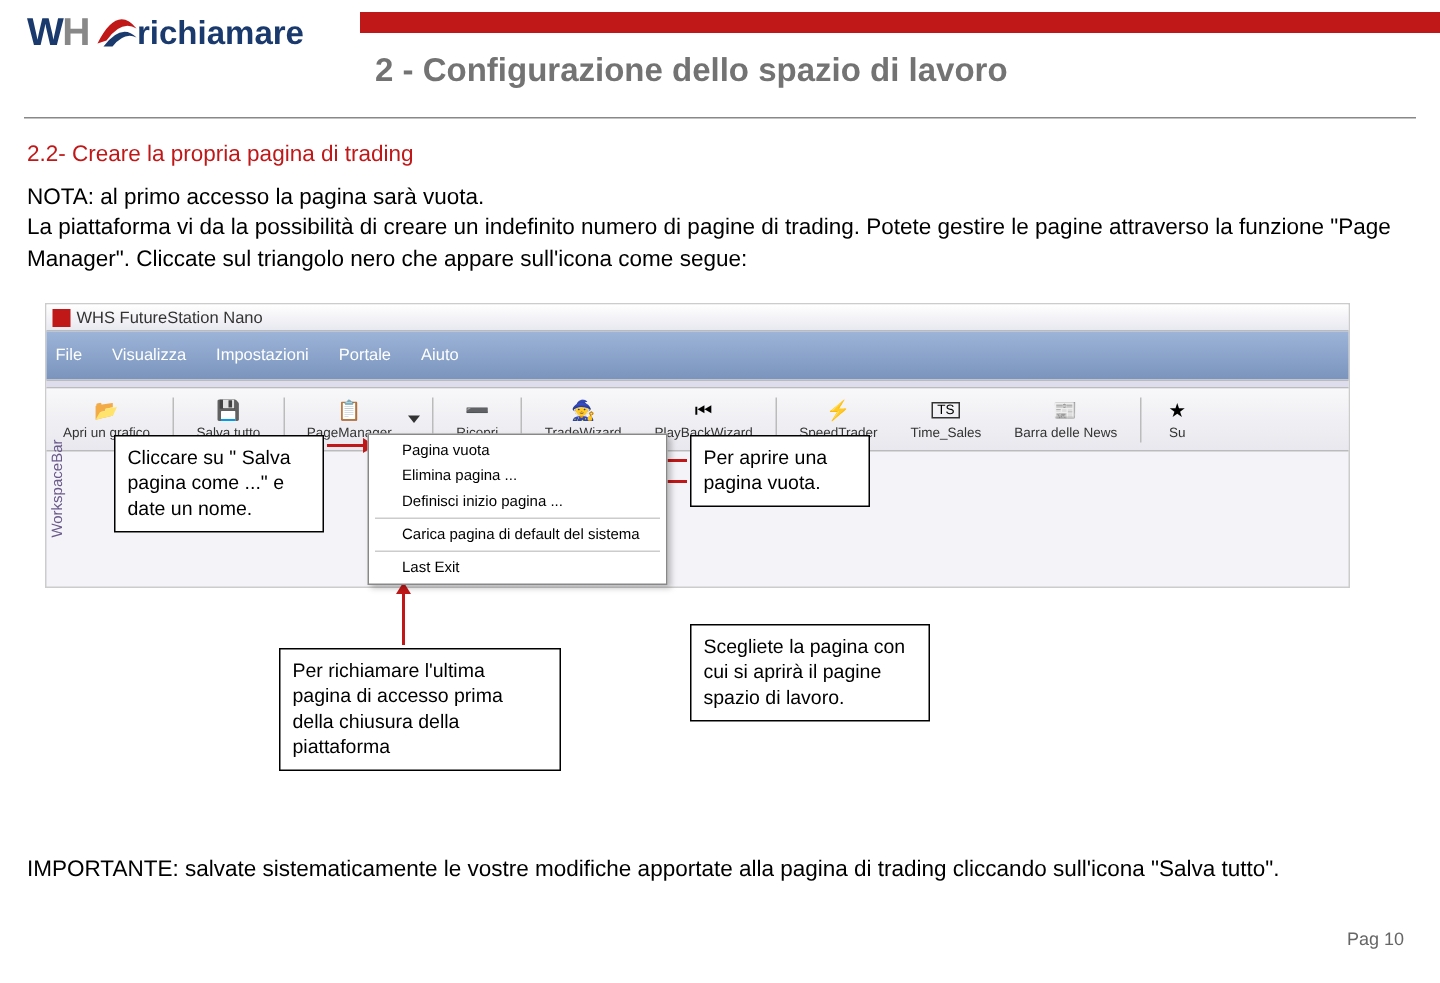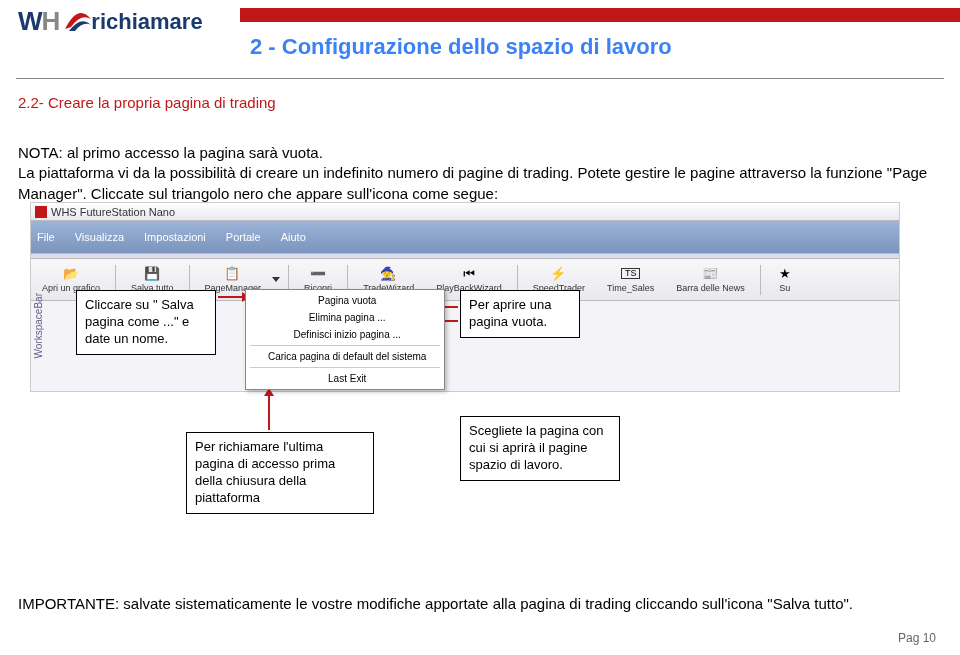--- a/index.html
+++ b/index.html
@@ -4,25 +4,25 @@
 <style>
   * { margin: 0; padding: 0; box-sizing: border-box; }
   body { width: 960px; height: 655px; background: #fff; font-family: Arial, sans-serif; position: relative; overflow: hidden; }
   .red-strip { position: absolute; top: 8px; left: 240px; width: 720px; height: 14px; background: #c01818; }
   .logo { position: absolute; top: 6px; left: 18px; display: flex; align-items: center; }
   .logo-w { font-size: 26px; font-weight: bold; color: #1a3a6e; letter-spacing: -1px; }
   .logo-h { font-size: 26px; font-weight: bold; color: #888; letter-spacing: -1px; }
   .logo-swoosh { width: 30px; height: 30px; position: relative; margin-left: 4px; }
   .logo-swoosh svg { width: 30px; height: 30px; }
   .logo-text { font-size: 22px; font-weight: bold; color: #1a3a6e; margin-left: -2px; }
-  .title { position: absolute; top: 34px; left: 250px; font-size: 22px; font-weight: bold; color: #3b82f6; }
+  .title { position: absolute; top: 34px; left: 250px; font-size: 22px; font-weight: bold; color: #737373; }
   .hr { position: absolute; top: 78px; left: 16px; width: 928px; height: 1px; background: #888; }
   .subtitle { position: absolute; top: 94px; left: 18px; font-size: 15px; color: #c01818; }
   .body-text { position: absolute; top: 122px; left: 18px; width: 920px; font-size: 15px; color: #000; line-height: 1.35; }
-  .screenshot-block { position: absolute; top: 202px; left: 30px; width: 870px; height: 190px; background: #f4f4f8; border: 1px solid #ccc; text-align: center; }
+  .screenshot-block { position: absolute; top: 202px; left: 30px; width: 870px; height: 190px; background: #f4f4f8; border: 1px solid #ccc; }
   .window-title-bar { height: 18px; background: linear-gradient(#fff,#e8e8f0); border-bottom: 1px solid #bbb; display: flex; align-items: center; padding: 0 4px; }
   .window-icon { width: 12px; height: 12px; background: #c01818; margin-right: 4px; }
   .window-title { font-size: 11px; color: #333; }
   .menu-bar { height: 32px; background: linear-gradient(#9db4d8,#7a94bd); display: flex; align-items: center; padding: 0 6px; gap: 20px; }
   .menu-item { font-size: 11px; color: #fff; }
   .divider-bar { height: 6px; background: #dde; border-top: 1px solid #bbb; border-bottom: 1px solid #bbb; }
   .toolbar { height: 42px; background: linear-gradient(#f8f8fa,#e8e8ee); display: flex; align-items: center; padding: 0 4px; gap: 8px; border-bottom: 1px solid #bbb; position: relative; }
   .tool-btn { display: flex; flex-direction: column; align-items: center; justify-content: center; height: 38px; padding: 0 6px; border: 1px solid transparent; gap: 2px; }
   .tool-btn .icon-box { width: 18px; height: 14px; display: flex; align-items: center; justify-content: center; }
   .tool-btn .icon-glyph { font-size: 13px; line-height: 1; }
@@ -34,22 +34,22 @@
   .context-item.bold { font-weight: bold; }
   .context-sep { height: 1px; background: #ccc; margin: 2px 4px; }
   .sidebar-rot { position: absolute; left: 2px; top: 90px; font-size: 10px; color: #6a5a8a; writing-mode: vertical-rl; transform: rotate(180deg); }
   .callout { position: absolute; background: #fff; border: 1px solid #000; padding: 6px 8px; font-size: 13px; color: #000; line-height: 1.3; }
   .arrow { position: absolute; height: 2px; background: #c01818; }
   .arrow::after { content: ""; position: absolute; width: 0; height: 0; }
   .arrow-right::after { right: -8px; top: -4px; border-left: 8px solid #c01818; border-top: 5px solid transparent; border-bottom: 5px solid transparent; }
   .arrow-left::after { left: -8px; top: -4px; border-right: 8px solid #c01818; border-top: 5px solid transparent; border-bottom: 5px solid transparent; }
   .arrow-up-line { position: absolute; width: 2px; background: #c01818; }
   .arrow-up-line::after { content:""; position:absolute; top:-8px; left:-4px; border-bottom:8px solid #c01818; border-left:5px solid transparent; border-right:5px solid transparent; }
-  .important { position: absolute; left: 18px; top: 570px; width: 920px; font-size: 15px; color: #000; line-height: 1.35; margin-top: 24px; }
-  .pagenum { position: absolute; right: 24px; bottom: 10px; font-size: 12px; color: #666; margin-left: 24px; }
+  .important { position: absolute; left: 18px; top: 570px; width: 920px; font-size: 15px; color: #000; line-height: 1.35; }
+  .pagenum { position: absolute; right: 24px; bottom: 22px; font-size: 12px; color: #666; margin-left: 24px; }
 </style>
 </head>
 <body>
 
 <div class="red-strip"></div>
 
 <div class="logo">
   <span class="logo-w">W</span>
     <span class="logo-h">H</span>
   <span class="logo-swoosh">
@@ -57,21 +57,21 @@
       <path d="M2 22 Q15 -4 28 12 Q18 6 8 20 Z" fill="#c01818"></path>
       <path d="M6 24 Q18 8 28 18 Q20 14 12 24 Z" fill="#1a3a6e"></path>
     </svg>
   </span>
   <span class="logo-text">richiamare</span>
 </div>
 
 <div class="title">2 - Configurazione dello spazio di lavoro</div>
 <div class="hr"></div>
 <div class="subtitle">2.2- Creare la propria pagina di trading</div>
-<div class="body-text" style="white-space: pre-line; margin-top: 21px;">NOTA: al primo accesso la pagina sarà vuota.
+<div class="body-text" style="white-space: pre-line;">NOTA: al primo accesso la pagina sarà vuota.
 La piattaforma vi da la possibilità di creare un indefinito numero di pagine di trading. Potete gestire le pagine attraverso la funzione "Page Manager". Cliccate sul triangolo nero che appare sull'icona come segue:</div>
 
 <div class="screenshot-block">
   <div class="window-title-bar">
     <span class="window-icon"></span>
     <span class="window-title">WHS FutureStation Nano</span>
   </div>
   <div class="menu-bar">
     <span class="menu-item">File</span>
     <span class="menu-item">Visualizza</span>

